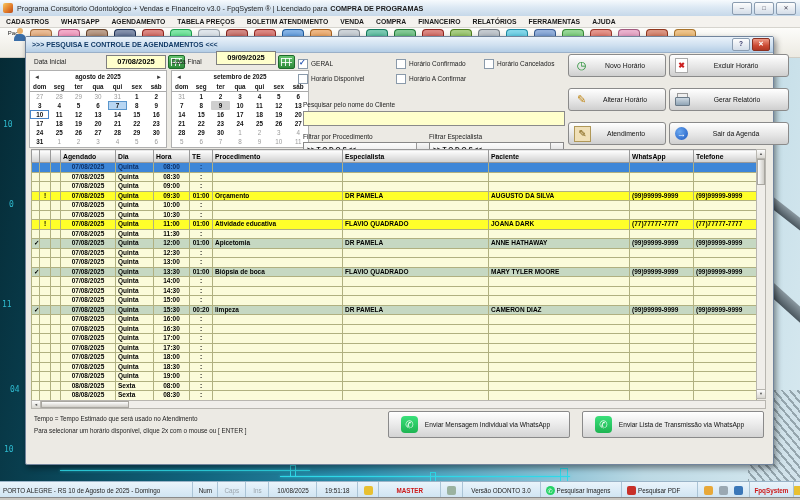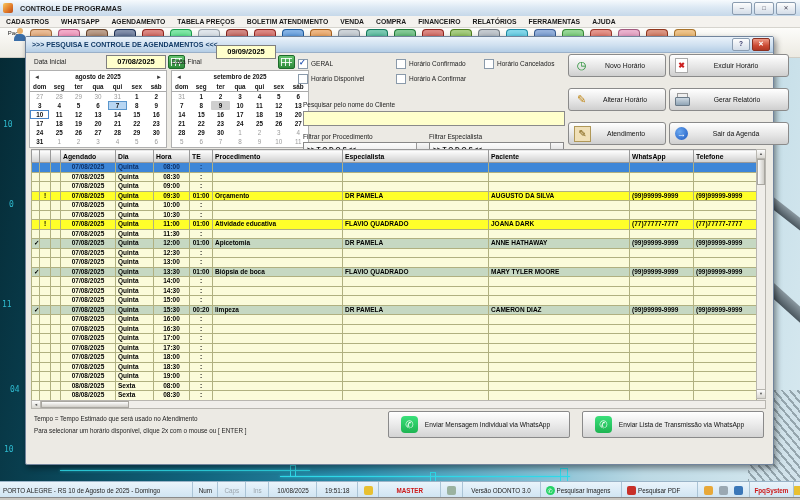--- a/index.html
+++ b/index.html
@@ -166,21 +166,22 @@
   <div class="circbox" style="left:290px;top:465px;width:4px;height:10px;"></div>
   <div class="circbox" style="left:560px;top:468px;width:6px;height:12px;"></div>
   <div class="circbox" style="left:430px;top:472px;width:4px;height:8px;"></div>
   <div class="instr" style="right:-30px;top:180px;width:160px;height:10px;transform:rotate(38deg);"></div>
   <div class="instr" style="right:-36px;top:260px;width:180px;height:12px;transform:rotate(42deg);"></div>
   <div class="hatch"></div>
 </div>
 
 <div class="titlebar">
   <span class="app-icon"></span>
-  <b style="margin-left:3px;">CONTROLE DE PROGRAMAS</b>
+  <span>Programa Consultório Odontológico + Vendas e Financeiro v3.0 - FpqSystem ® | Licenciado para</span>
+  <b style="margin-left:3px;">COMPRA DE PROGRAMAS</b>
   <span class="win-btns">
     <span class="win-btn min"></span>
     <span class="win-btn max"></span>
     <span class="win-btn cls"></span>
   </span>
 </div>
 
 <div class="menubar">
     <span class="mi">CADASTROS</span>
     <span class="mi">WHATSAPP</span>
@@ -235,21 +236,21 @@
       <span class="dlg-btn help"></span>
       <span class="dlg-btn close"></span>
     </span>
   </div>
 
   <span class="lbl" style="left:8px;top:21px;">Data Inicial</span>
   <span class="datefield" style="left:80px;top:18px;">07/08/2025</span>
   <span class="calbtn" style="left:142px;top:18px;"></span>
 
   <span class="lbl" style="left:146px;top:21px;">Data Final</span>
-  <span class="datefield" style="left:190px;top:8px;">09/09/2025</span>
+  <span class="datefield" style="left:190px;top:14px;">09/09/2025</span>
   <span class="calbtn" style="left:252px;top:18px;"></span>
 
   <div class="cal" style="left:3px;top:33px;">
     <div class="cal-head">
       <span class="cal-arrow">◄</span>
       <span class="cal-title">agosto de 2025</span>
       <span class="cal-arrow">►</span>
     </div>
     <div class="cal-dows">
         <span class="dow">dom</span>

